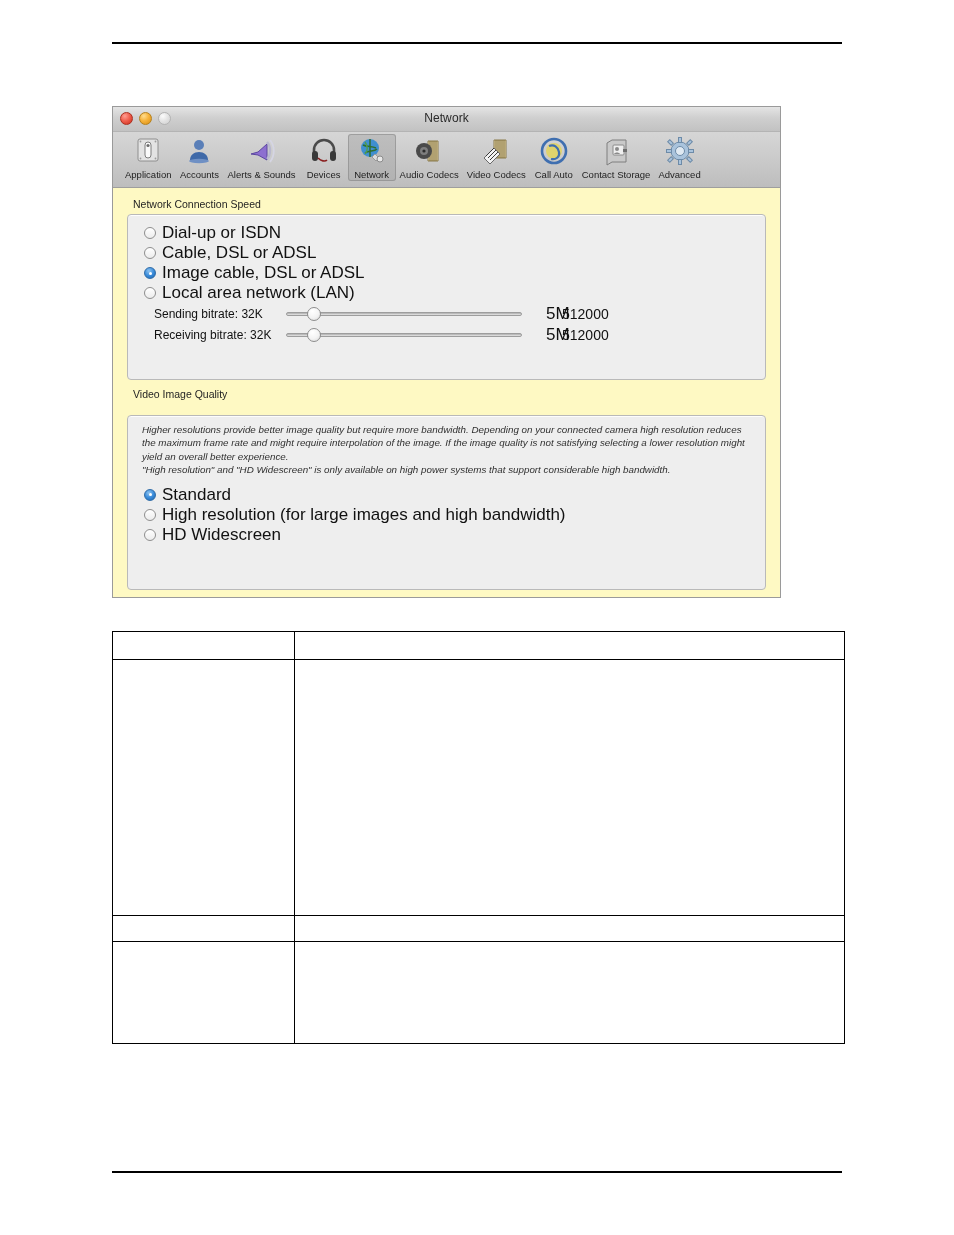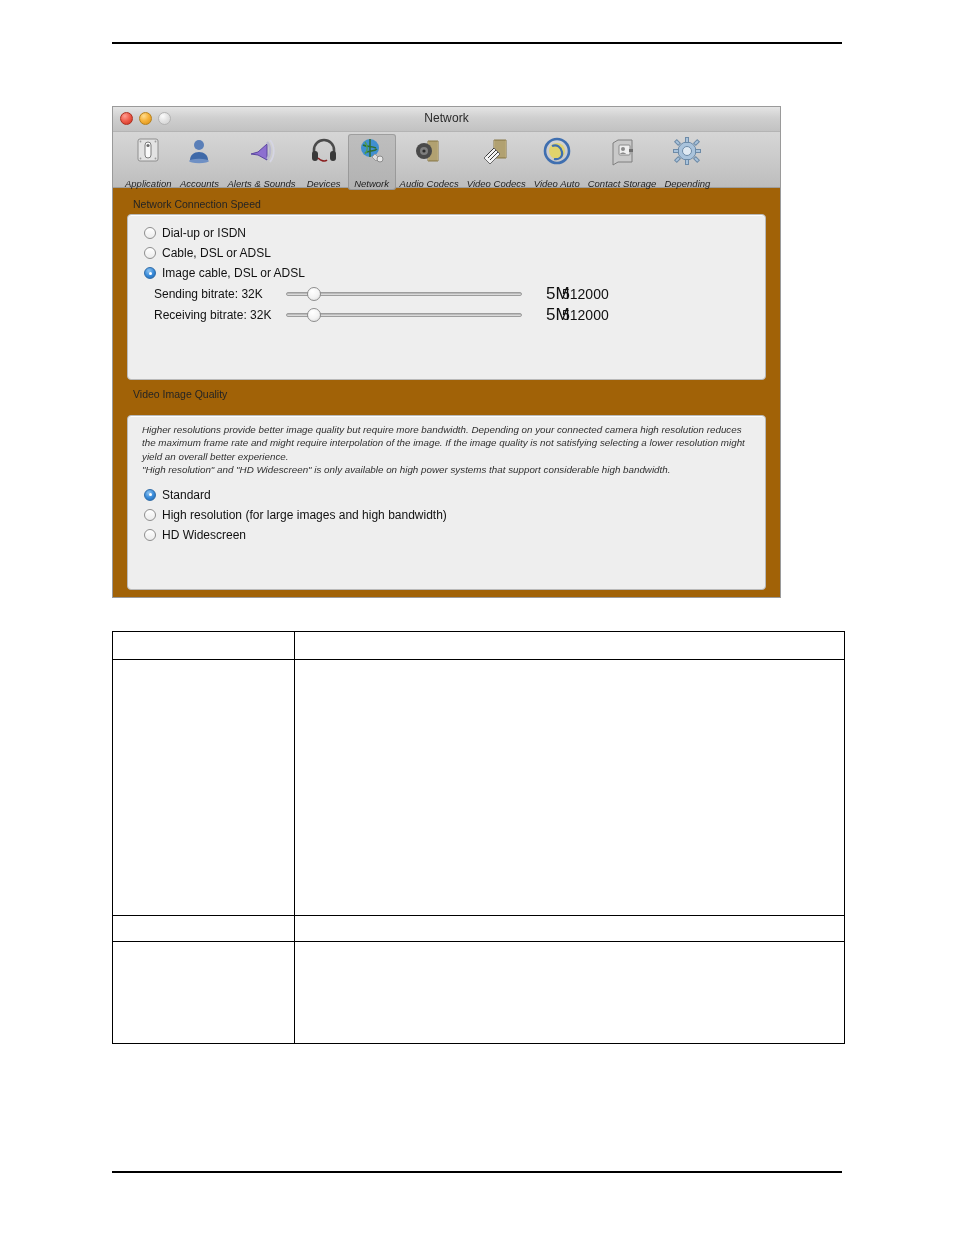--- a/index.html
+++ b/index.html
@@ -107,29 +107,28 @@
   }
   .tb-icon {
     width: 30px;
     height: 30px;
     display: block;
   }
   .tb-label {
     font-size: 9.5px;
     color: #1e1e1e;
     white-space: nowrap;
-    margin-top: 12px;
+    margin-top: 3px;
     line-height: 11px;
-    font-style: italic;
   }
 
   
   #content {
     padding: 10px 14px 0 14px;
-    background: #a16207;
+    background: #fef9c3;
     height: 411px;
     box-sizing: border-box;
   }
 
   .group-title {
     font-size: 10.5px;
     color: #242424;
     margin: 0 0 3px 6px;
     line-height: 13px;
   }
@@ -166,21 +165,21 @@
   }
   .radio.checked::after {
     content: "";
     position: absolute;
     left: 3.5px; top: 3.5px;
     width: 3px; height: 3px;
     border-radius: 50%;
     background: #ffffff;
   }
   .radio-label {
-    font-size: 12px;
+    font-size: 17px;
     color: #111111;
     margin-left: 6px;
     white-space: nowrap;
   }
 
   
   .slider-row {
     display: flex;
     align-items: center;
     height: 20px;
@@ -379,21 +378,21 @@
       </svg>
       <div class="tb-label">Video Codecs</div>
     </div>
 
     <div class="tb-item">
       <svg class="tb-icon" viewBox="0 0 30 30">
         <circle cx="15" cy="15" r="12" fill="none" stroke="#3f6fb0" stroke-width="2.6"></circle>
         <circle cx="15" cy="15" r="8" fill="#e3d35a" opacity=".85"></circle>
         <path d="M10 10c5-2 9 1 10 6s-3 8-8 7" fill="none" stroke="#3f6fb0" stroke-width="2.2"></path>
       </svg>
-      <div class="tb-label">Video Auto</div>
+      <div class="tb-label">Call Auto</div>
     </div>
 
     <div class="tb-item">
       <svg class="tb-icon" viewBox="0 0 30 30">
         <path d="M6 7l5-3h14v22H11l-5 3z" fill="#c9c9c9" stroke="#7e7e7e"></path>
         <rect x="12" y="9" width="11" height="10" rx="1" fill="#efefef" stroke="#8a8a8a"></rect>
         <circle cx="16" cy="13" r="2" fill="#8a8a8a"></circle>
         <path d="M13 18c1-2 5-2 6 0z" fill="#8a8a8a"></path>
         <rect x="22" y="13" width="4" height="3" fill="#6f6f6f"></rect>
       </svg>
@@ -408,41 +407,45 @@
           <rect x="13.5" y="23.5" width="3" height="5"></rect>
           <rect x="1.5" y="13.5" width="5" height="3"></rect>
           <rect x="23.5" y="13.5" width="5" height="3"></rect>
           <rect x="4" y="4" width="3" height="5" transform="rotate(-45 5.5 6.5)"></rect>
           <rect x="23" y="21" width="3" height="5" transform="rotate(-45 24.5 23.5)"></rect>
           <rect x="23" y="4" width="3" height="5" transform="rotate(45 24.5 6.5)"></rect>
           <rect x="4" y="21" width="3" height="5" transform="rotate(45 5.5 23.5)"></rect>
         </g>
         <circle cx="15" cy="15" r="4.5" fill="#dfe9f2" stroke="#6d8ba8"></circle>
       </svg>
-      <div class="tb-label">Depending</div>
+      <div class="tb-label">Advanced</div>
     </div>
 
   </div>
 
   <div id="content">
 
     <div class="group-title">Network Connection Speed</div>
     <div class="groupbox" id="speed-box">
 
       <div class="radio-row">
         <span class="radio"></span>
         <span class="radio-label">Dial-up or ISDN</span>
       </div>
       <div class="radio-row">
         <span class="radio"></span>
         <span class="radio-label">Cable, DSL or ADSL</span>
       </div>
       <div class="radio-row">
         <span class="radio checked"></span>
         <span class="radio-label">Image cable, DSL or ADSL</span>
+      </div>
+      <div class="radio-row">
+        <span class="radio"></span>
+        <span class="radio-label">Local area network (LAN)</span>
       </div>
 
       <div class="slider-row">
         <span class="slider-caption">Sending bitrate: 32K</span>
         <span class="slider-track-wrap">
           <span class="slider-track"></span>
           <span class="slider-thumb" style="left:9%"></span>
         </span>
         <span class="slider-max">5M</span>
         <span class="slider-val">512000</span>

